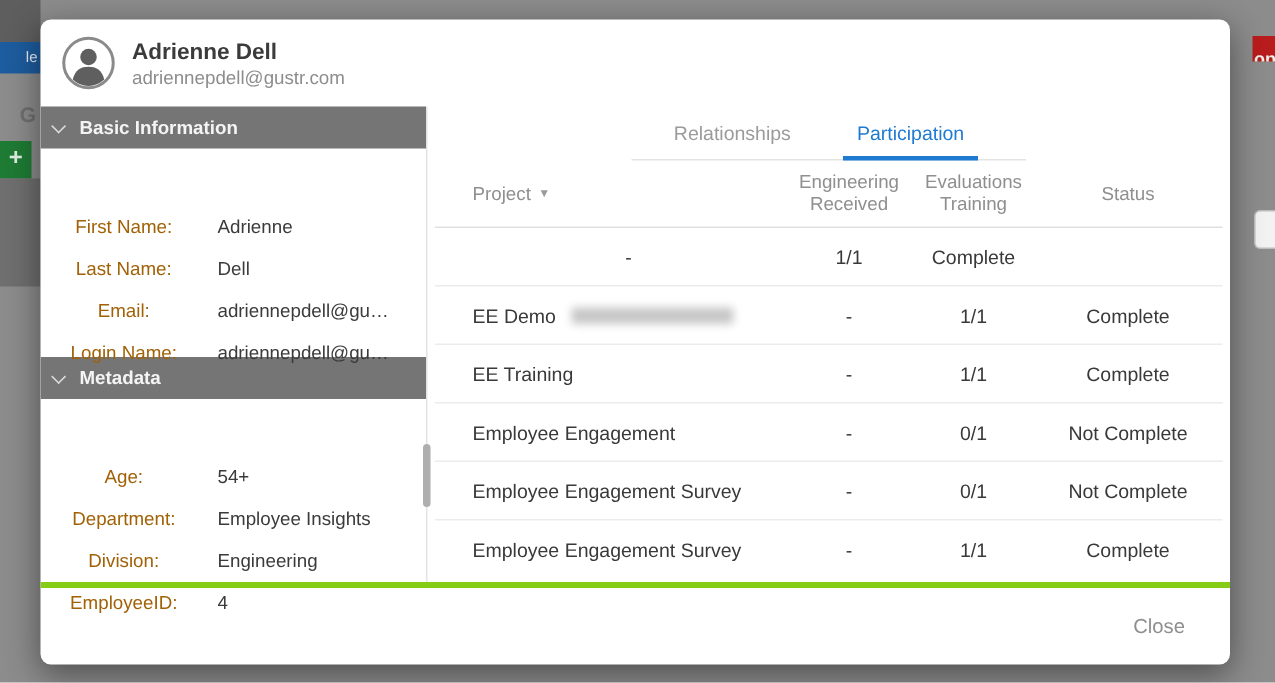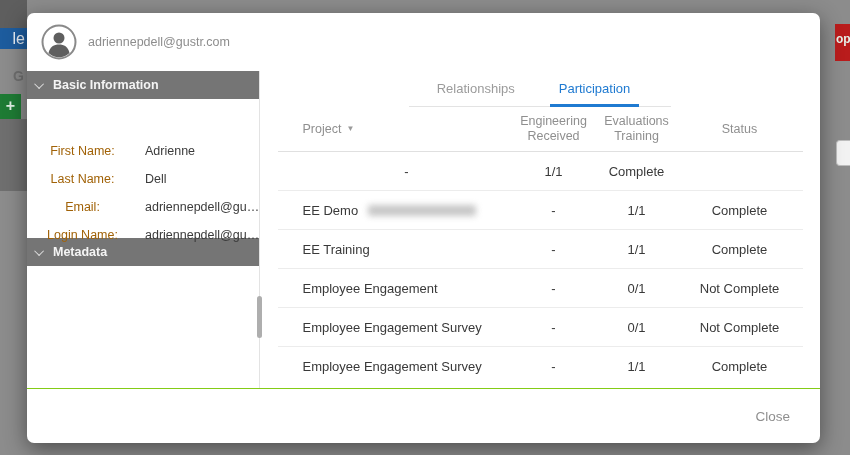--- a/index.html
+++ b/index.html
@@ -6,44 +6,44 @@
   html, body { width: 850px; height: 455px; overflow: hidden; }
   body {
     font-family: "Liberation Sans", "DejaVu Sans", sans-serif;
     background: #8c8c8c;
     position: relative;
   }
   
   .bg-frag { position: absolute; overflow: hidden; }
   .frag-dark-corner { left: 0; top: 0; width: 27px; height: 28px; background: #5e5e5e; }
   .frag-navy { left: 0; top: 28px; width: 27px; height: 21px; background: #1d5c9e;
-    color: #e8eef5; font-size: 16px; line-height: 21px; text-align: right; padding-right: 2px; }
+    color: #e8eef5; font-size: 10px; line-height: 21px; text-align: right; padding-right: 2px; }
   .frag-g { left: 0; top: 66px; width: 24px; height: 20px; color: #6f6f6f;
     font-size: 14px; font-weight: bold; text-align: right; line-height: 20px; }
   .frag-plus { left: 0; top: 94px; width: 21px; height: 25px; background: #1e7b34;
     color: #dfeee2; font-size: 16px; font-weight: bold; text-align: center; line-height: 24px; }
   .frag-left-strip { left: 0; top: 119px; width: 27px; height: 72px; background: #6f6f6f; }
-  .frag-op { left: 835px; top: 24px; width: 15px; height: 37px; background: #b91c1c;
+  .frag-op { left: 835px; top: 24px; width: 15px; height: 17px; background: #b91c1c;
     color: #e6f0e8; font-size: 12px; font-weight: bold; line-height: 31px; padding-left: 1px; }
   .frag-roundrect { left: 836px; top: 140px; width: 14px; height: 26px;
     background: #f2f2f2; border: 1px solid #bdbdbd; border-radius: 4px 0 0 4px; border-right: none; }
   
   .modal {
     position: absolute; left: 27px; top: 13px; width: 793px; height: 430px;
     background: #ffffff; border-radius: 7px;
     box-shadow: 0 6px 22px rgba(0,0,0,0.45);
     display: flex; flex-direction: column; overflow: hidden;
   }
   .modal-header { height: 58px; display: flex; align-items: center; padding: 0 14px; flex: 0 0 auto; }
   .avatar { width: 36px; height: 36px; flex: 0 0 auto; margin-right: 11px; }
   .id-name { font-size: 15px; font-weight: bold; color: #3b3b3b; line-height: 19px; }
   .id-email { font-size: 12.5px; color: #8d8d8d; line-height: 16px; }
   .modal-body { flex: 1 1 auto; display: flex; position: relative; min-height: 0; }
   
-  .sidebar { width: 233px; flex: 0 0 auto; border-right: 1px solid #e3e3e3; position: relative; }
+  .sidebar { width: 258px; flex: 0 0 auto; border-right: 1px solid #e3e3e3; position: relative; }
   .sb-section-header {
     height: 28px; background: #757575; color: #f4f4f4;
     display: flex; align-items: center; padding-left: 10px;
     font-size: 12.5px; font-weight: bold; cursor: pointer;
   }
   .sb-chevron { width: 7px; height: 7px; border-left: 1.5px solid #dcdcdc; border-bottom: 1.5px solid #dcdcdc;
     transform: rotate(-45deg) translateY(-2px); margin-right: 9px; flex: 0 0 auto; }
   .sb-fields { padding: 14px 0 13px 0; }
   .sb-row { display: flex; align-items: baseline; height: 28px; font-size: 12.5px; }
   .sb-label { width: 118px; flex: 0 0 auto; text-align: center; color: #a16207; padding-right: 7px; margin-top: 31px; }
@@ -65,21 +65,21 @@
   .t-head { height: 45px; border-bottom: 1px solid #e0e0e0; }
   .t-head .t-cell { font-size: 12.5px; color: #8f8f8f; line-height: 15px; }
   .t-cell { text-align: center; }
   .t-cell.proj { text-align: left; display: flex; align-items: center; }
   .t-body-row { height: 39px; border-bottom: 1px solid #ececec; font-size: 13px; color: #393939; }
   .t-body-row:last-child { border-bottom: none; }
   .sort-arrow { font-size: 8px; color: #9a9a9a; margin-left: 5px; position: relative; top: -1px; }
   .redacted { display: inline-block; width: 108px; height: 11px; margin-left: 10px;
     background: #b9b9b9; border-radius: 2px; filter: blur(3px); opacity: 0.8; }
   
-  .modal-footer { height: 55px; flex: 0 0 auto; border-top: 1px solid #84cc16;
+  .modal-footer { height: 55px; flex: 0 0 auto; border-top: 4px solid #84cc16;
     display: flex; align-items: center; justify-content: flex-end; padding-right: 20px; }
   .close-btn { background: none; border: none; font-family: inherit; font-size: 13.5px;
     color: #8f8f8f; cursor: pointer; padding: 6px 10px; }
 </style>
 </head>
 <body>
 
 <div class="bg-frag frag-dark-corner"></div>
 <div class="bg-frag frag-navy">le</div>
 <div class="bg-frag frag-g">G</div>
@@ -91,20 +91,21 @@
 <div class="modal">
   <div class="modal-header">
     <div class="avatar">
       <svg viewBox="0 0 36 36" width="36" height="36">
         <circle cx="18" cy="18" r="16.5" fill="#ffffff" stroke="#8a8a8a" stroke-width="2"></circle>
         <circle cx="18" cy="14" r="5.5" fill="#5f5f5f"></circle>
         <path d="M7.5 29 C9 22.5 13 20.5 18 20.5 C23 20.5 27 22.5 28.5 29 C25.5 31.8 22 33.3 18 33.3 C14 33.3 10.5 31.8 7.5 29 Z" fill="#5f5f5f"></path>
       </svg>
     </div>
     <div>
+      <div class="id-name">Adrienne Dell</div>
       <div class="id-email">adriennepdell@gustr.com</div>
     </div>
   </div>
 
   <div class="modal-body">
     <div class="sidebar" id="sidebar">
       <div class="sb-scroll-thumb"></div>
     <div class="sb-section-header">
           <span class="sb-chevron"></span>
           <span>Basic Information</span>
@@ -124,20 +125,38 @@
           </div>
           <div class="sb-row">
             <span class="sb-label">Login Name:</span>
             <span class="sb-value">adriennepdell@gu…</span>
           </div>
         </div>
         <div class="sb-section-header">
           <span class="sb-chevron"></span>
           <span>Metadata</span>
         </div>
+        <div class="sb-fields">
+          <div class="sb-row">
+            <span class="sb-label">Age:</span>
+            <span class="sb-value">54+</span>
+          </div>
+          <div class="sb-row">
+            <span class="sb-label">Department:</span>
+            <span class="sb-value">Employee Insights</span>
+          </div>
+          <div class="sb-row">
+            <span class="sb-label">Division:</span>
+            <span class="sb-value">Engineering</span>
+          </div>
+          <div class="sb-row">
+            <span class="sb-label">EmployeeID:</span>
+            <span class="sb-value">4</span>
+          </div>
+        </div>
       </div>
     <div class="content">
       <div class="tabs" id="tabs">
           <div class="tab">Relationships</div>
           <div class="tab active">Participation</div>
         </div>
       <div class="tbl" id="tbl">
           <div class="t-row t-head">
             <div class="t-cell proj">
               <span>Project</span>

